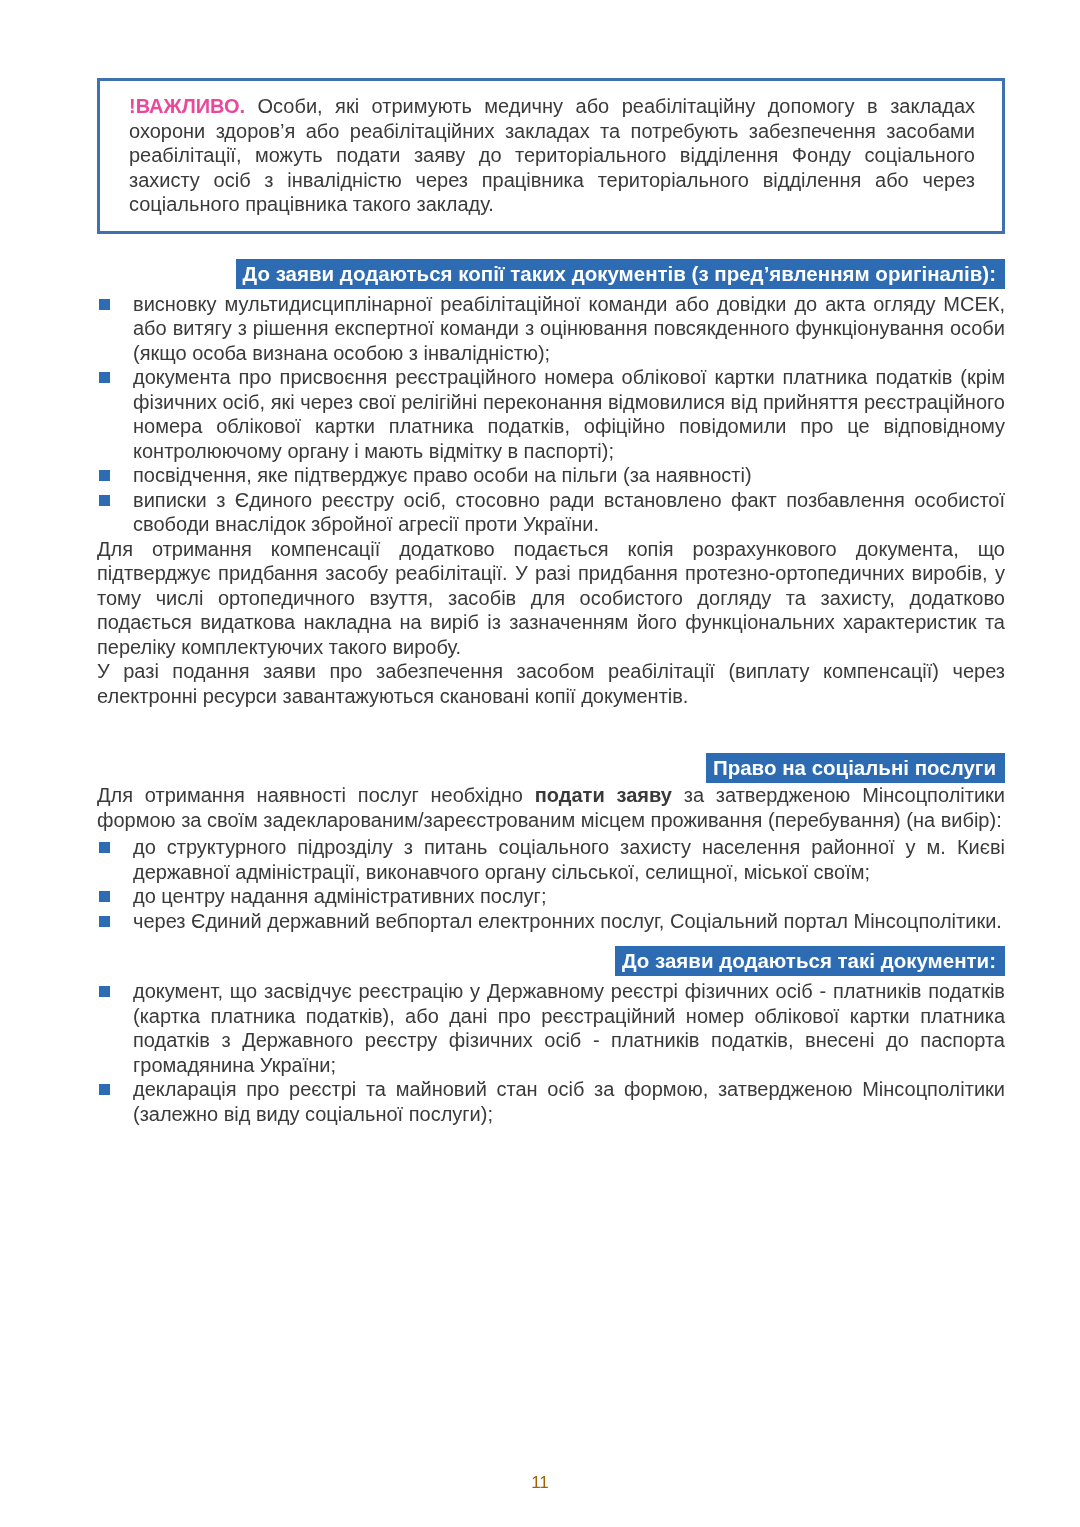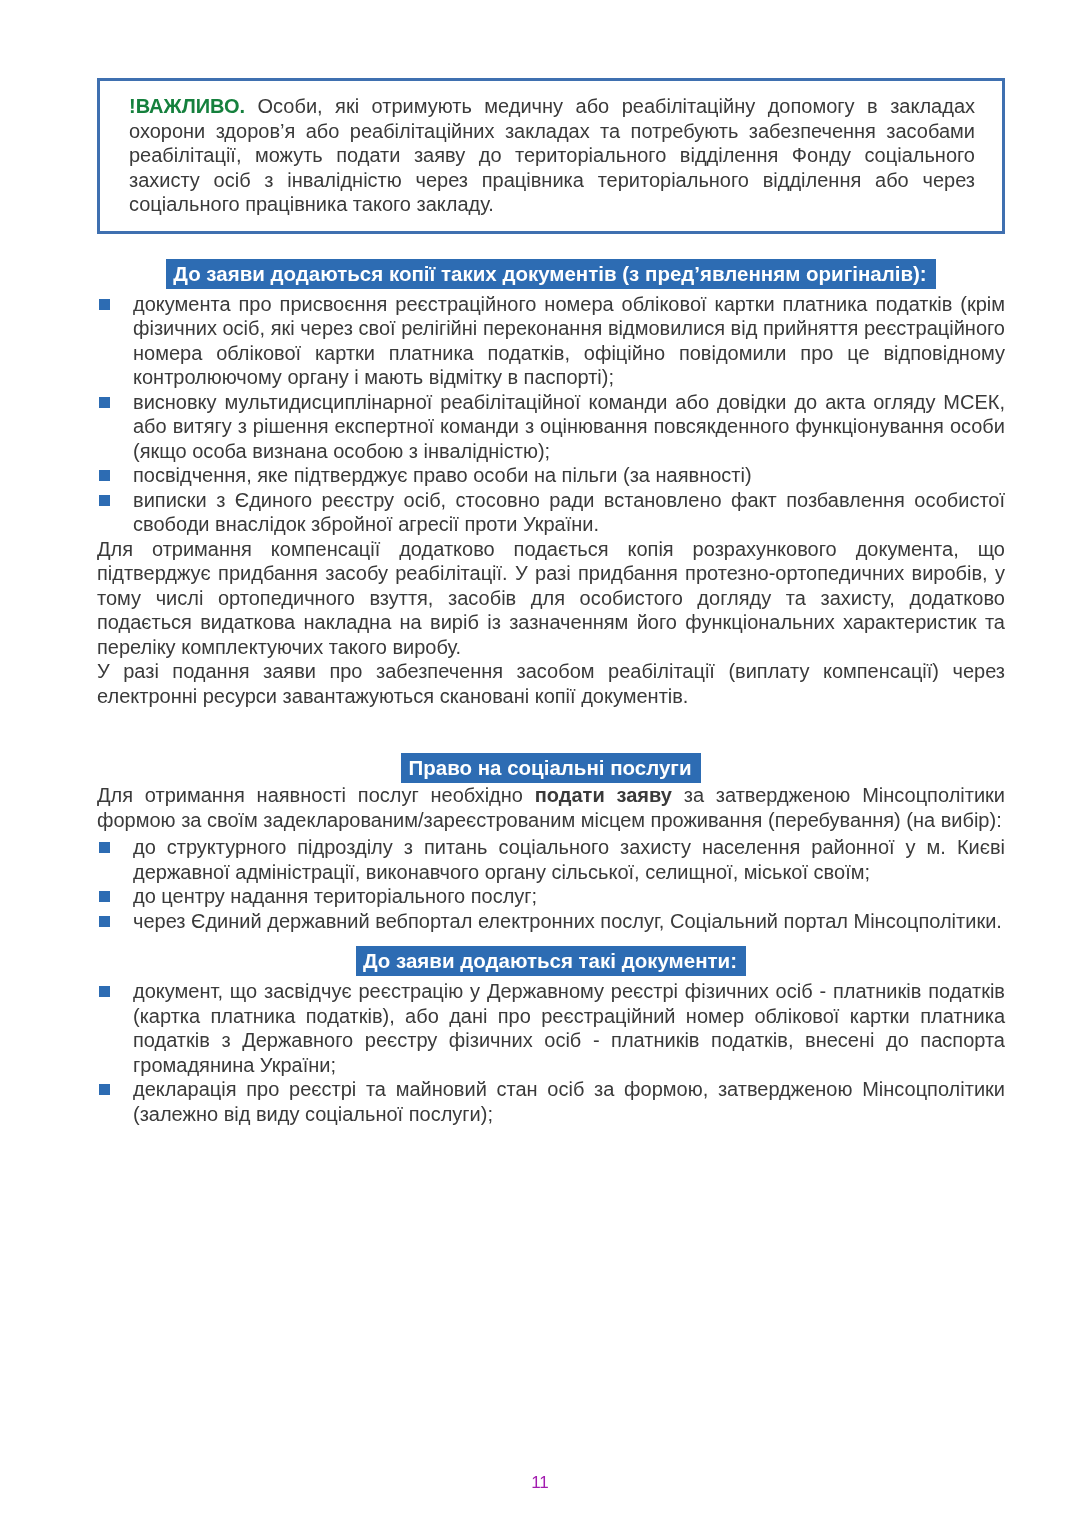--- a/index.html
+++ b/index.html
@@ -19,24 +19,24 @@
     line-height: 24.5px;
     text-align: justify;
   }
   .important-box {
     margin-top: 78px;
     border: 3px solid #3f70b0;
     padding: 13px 27px 14px 29px;
     box-sizing: border-box;
   }
   .important-label {
-    color: #15803d;
+    color: #ec4899;
     font-weight: bold;
   }
-  .band-wrap { text-align: center; }
+  .band-wrap { text-align: right; }
   .section-band {
     display: inline-block;
     background: #2d6cb3;
     color: #ffffff;
     font-weight: bold;
     font-size: 20.5px;
     line-height: 23px;
     padding: 3px 9px 4px 7px;
   }
   .band-1 { margin-top: 25px; }
@@ -61,56 +61,56 @@
   .par-1 { margin-top: 14px; }
   .par-2 { margin-top: 18px; }
   .par-intro { margin-top: 20px; }
   .bold-inline { font-weight: bold; }
   .page-number {
     position: absolute;
     left: 0; top: 1473px;
     width: 1080px;
     text-align: center;
     font-size: 17px;
-    color: #a21caf;
+    color: #a16207;
   }
 </style>
 </head>
 <body>
 
 <div class="content">
 
   <div class="important-box">
     <span class="important-label">!ВАЖЛИВО.</span><span> Особи, які отримують медичну або реабілітаційну допомогу в закладах охорони здоров’я або реабілітаційних закладах та потребують забезпечення засобами реабілітації, можуть подати заяву до територіального відділення Фонду соціального захисту осіб з інвалідністю через працівника територіального відділення або через соціального працівника такого закладу.</span>
   </div>
 
   <div class="band-wrap band-1">
     <span class="section-band">До заяви додаються копії таких документів (з пред’явленням оригіналів):</span>
   </div>
 
   <ul class="blist">
+    <li><span class="sq"></span><span>висновку мультидисциплінарної реабілітаційної команди або довідки до акта огляду МСЕК, або витягу з рішення експертної команди з оцінювання повсякденного функціонування особи (якщо особа визнана особою з інвалідністю);</span></li>
     <li><span class="sq"></span><span>документа про присвоєння реєстраційного номера облікової картки платника податків (крім фізичних осіб, які через свої релігійні переконання відмовилися від прийняття реєстраційного номера облікової картки платника податків, офіційно повідомили про це відповідному контролюючому органу і мають відмітку в паспорті);</span></li>
-    <li><span class="sq"></span><span>висновку мультидисциплінарної реабілітаційної команди або довідки до акта огляду МСЕК, або витягу з рішення експертної команди з оцінювання повсякденного функціонування особи (якщо особа визнана особою з інвалідністю);</span></li>
     <li><span class="sq"></span><span>посвідчення, яке підтверджує право особи на пільги (за наявності)</span></li>
     <li><span class="sq"></span><span>виписки з Єдиного реєстру осіб, стосовно ради встановлено факт позбавлення особистої свободи внаслідок збройної агресії проти України.</span></li>
   </ul>
 
   <p class="body-par par-1">Для отримання компенсації додатково подається копія розрахункового документа, що підтверджує придбання засобу реабілітації. У разі придбання протезно-ортопедичних виробів, у тому числі ортопедичного взуття, засобів для особистого догляду та захисту, додатково подається видаткова накладна на виріб із зазначенням його функціональних характеристик та переліку комплектуючих такого виробу.</p>
 
   <p class="body-par par-2">У разі подання заяви про забезпечення засобом реабілітації (виплату компенсації) через електронні ресурси завантажуються скановані копії документів.</p>
 
   <div class="band-wrap band-2">
     <span class="section-band">Право на соціальні послуги</span>
   </div>
 
   <p class="body-par par-intro"><span>Для отримання наявності послуг необхідно </span><span class="bold-inline">подати заяву</span><span> за затвердженою Мінсоцполітики формою за своїм задекларованим/зареєстрованим місцем проживання (перебування) (на вибір):</span></p>
 
   <ul class="blist">
     <li><span class="sq"></span><span>до структурного підрозділу з питань соціального захисту населення районної у м. Києві державної адміністрації, виконавчого органу сільської, селищної, міської своїм;</span></li>
-    <li><span class="sq"></span><span>до центру надання територіального послуг;</span></li>
+    <li><span class="sq"></span><span>до центру надання адміністративних послуг;</span></li>
     <li><span class="sq"></span><span>через Єдиний державний вебпортал електронних послуг, Соціальний портал Мінсоцполітики.</span></li>
   </ul>
 
   <div class="band-wrap band-3">
     <span class="section-band">До заяви додаються такі документи:</span>
   </div>
 
   <ul class="blist">
     <li><span class="sq"></span><span>документ, що засвідчує реєстрацію у Державному реєстрі фізичних осіб - платників податків (картка платника податків), або дані про реєстраційний номер облікової картки платника податків з Державного реєстру фізичних осіб - платників податків, внесені до паспорта громадянина України;</span></li>
     <li><span class="sq"></span><span>декларація про реєстрі та майновий стан осіб за формою, затвердженою Мінсоцполітики (залежно від виду соціальної послуги);</span></li>

